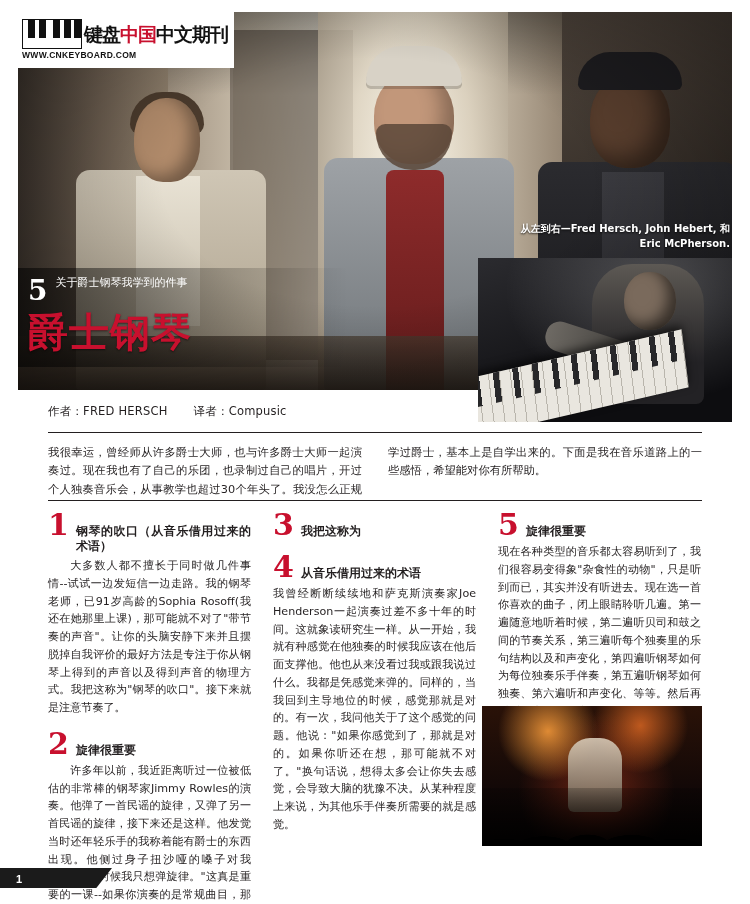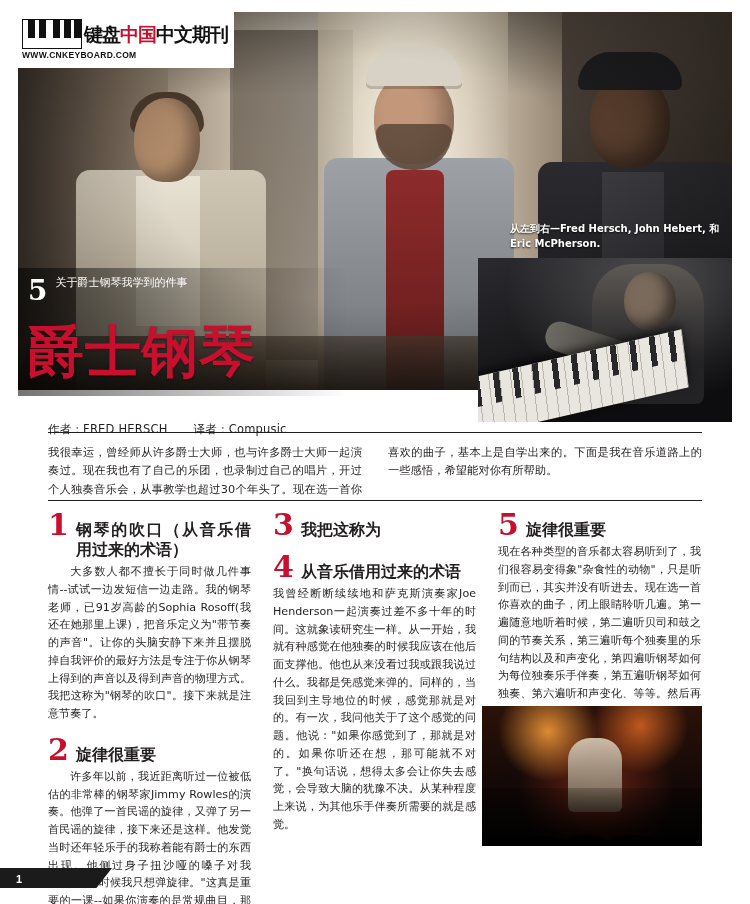--- a/index.html
+++ b/index.html
@@ -169,35 +169,35 @@
   .kicker-txt {
     font-family: Liberation Mono, monospace;
     font-size: 11px;
     color: #ffffff;
     line-height: 1.35;
     max-width: 150px;
   }
   .hero-head {
     font-family: "DejaVu Sans", sans-serif;
     font-weight: bold;
-    font-size: 56px;
+    font-size: 40px;
     color: #c8102e;
     letter-spacing: 1px;
     line-height: 1.05;
-    margin-top: 18px;
+    margin-top: 6px;
     text-shadow: 0 1px 2px rgba(0,0,0,.5);
   }
 
   
   .hero-caption {
     position: absolute;
     right: 20px;
     top: 222px;
     width: 220px;
-    text-align: left;
+    text-align: right;
     font-family: "DejaVu Sans", sans-serif;
     font-size: 10px;
     font-weight: bold;
     color: #ffffff;
     line-height: 1.45;
     text-shadow: 0 1px 2px rgba(0,0,0,.8);
   }
 
   
   .side-photo {
@@ -242,21 +242,21 @@
   .sp-arm {
     position: absolute; right: 92px; top: 74px; width: 96px; height: 30px;
     background: linear-gradient(90deg, #6e6a64, #3a3835);
     transform: rotate(18deg);
     border-radius: 14px;
   }
 
   
   .byline {
     position: absolute;
-    left: 48px; top: 422px;
+    left: 48px; top: 404px;
     font-size: 11.5px;
     font-family: "DejaVu Sans", sans-serif;
     color: #231f20;
     letter-spacing: .2px;
   }
   .byline .sep { display: inline-block; width: 26px; }
 
   
   .rule-top {
     position: absolute;
@@ -313,21 +313,21 @@
   .sec-num {
     font-family: "DejaVu Serif", serif;
     font-weight: bold;
     font-size: 30px;
     color: #c8102e;
     line-height: 1;
   }
   .sec-title {
     font-family: "DejaVu Sans", sans-serif;
     font-weight: bold;
-    font-size: 16px;
+    font-size: 12px;
     color: #231f20;
     line-height: 1.25;
   }
   .sec-body { text-indent: 2em; }
   .sec-body.noindent { text-indent: 0; }
 
   
   .concert-photo {
     position: absolute;
     left: 482px; top: 706px;
@@ -444,33 +444,33 @@
   <div class="sp-arm"></div>
   <div class="sp-keys"></div>
 </div>
 
 <div class="byline">
   <span>作者：FRED HERSCH</span><span class="sep"></span><span>译者：Compusic</span>
 </div>
 
 <div class="rule-top"></div>
 
-<div class="intro">我很幸运，曾经师从许多爵士大师，也与许多爵士大师一起演奏过。现在我也有了自己的乐团，也录制过自己的唱片，开过个人独奏音乐会，从事教学也超过30个年头了。现在选一首你喜欢的曲子，基本上是自学出来的。下面是我在音乐道路上的一些感悟，希望能对你有所帮助。</div>
+<div class="intro">我很幸运，曾经师从许多爵士大师，也与许多爵士大师一起演奏过。现在我也有了自己的乐团，也录制过自己的唱片，开过个人独奏音乐会，从事教学也超过30个年头了。我没怎么正规学过爵士，基本上是自学出来的。下面是我在音乐道路上的一些感悟，希望能对你有所帮助。</div>
 
 <div class="rule-mid"></div>
 
 <div class="cols">
 
   <div class="col">
     <div class="sec">
       <div class="sec-head">
         <div class="sec-num">1</div>
         <div class="sec-title">钢琴的吹口（从音乐借用过来的术语）</div>
       </div>
-      <div class="sec-body">大多数人都不擅长于同时做几件事情--试试一边发短信一边走路。我的钢琴老师，已91岁高龄的Sophia Rosoff(我还在她那里上课)，把音乐定义为"带节奏的声音"。让你的头脑安静下来并且摆脱掉自我评价的最好方法是专注于你从钢琴上得到的声音以及得到声音的物理方式。我把这称为"钢琴的吹口"。接下来就是注意节奏了。</div>
+      <div class="sec-body">大多数人都不擅长于同时做几件事情--试试一边发短信一边走路。我的钢琴老师，已91岁高龄的Sophia Rosoff(我还在她那里上课)，那可能就不对了"带节奏的声音"。让你的头脑安静下来并且摆脱掉自我评价的最好方法是专注于你从钢琴上得到的声音以及得到声音的物理方式。我把这称为"钢琴的吹口"。接下来就是注意节奏了。</div>
     </div>
     <div class="sec">
       <div class="sec-head">
         <div class="sec-num">2</div>
         <div class="sec-title">旋律很重要</div>
       </div>
       <div class="sec-body">许多年以前，我近距离听过一位被低估的非常棒的钢琴家Jimmy Rowles的演奏。他弹了一首民谣的旋律，又弹了另一首民谣的旋律，接下来还是这样。他发觉当时还年轻乐手的我称着能有爵士的东西出现。他侧过身子扭沙哑的嗓子对我说："有的时候我只想弹旋律。"这真是重要的一课--如果你演奏的是常规曲目，那就学会己任旋律和歌词，如果你演奏的是Thelonious Monk（爵士钢琴家和作曲家）的曲目，那就去分析它。</div>
     </div>
   </div>
 

